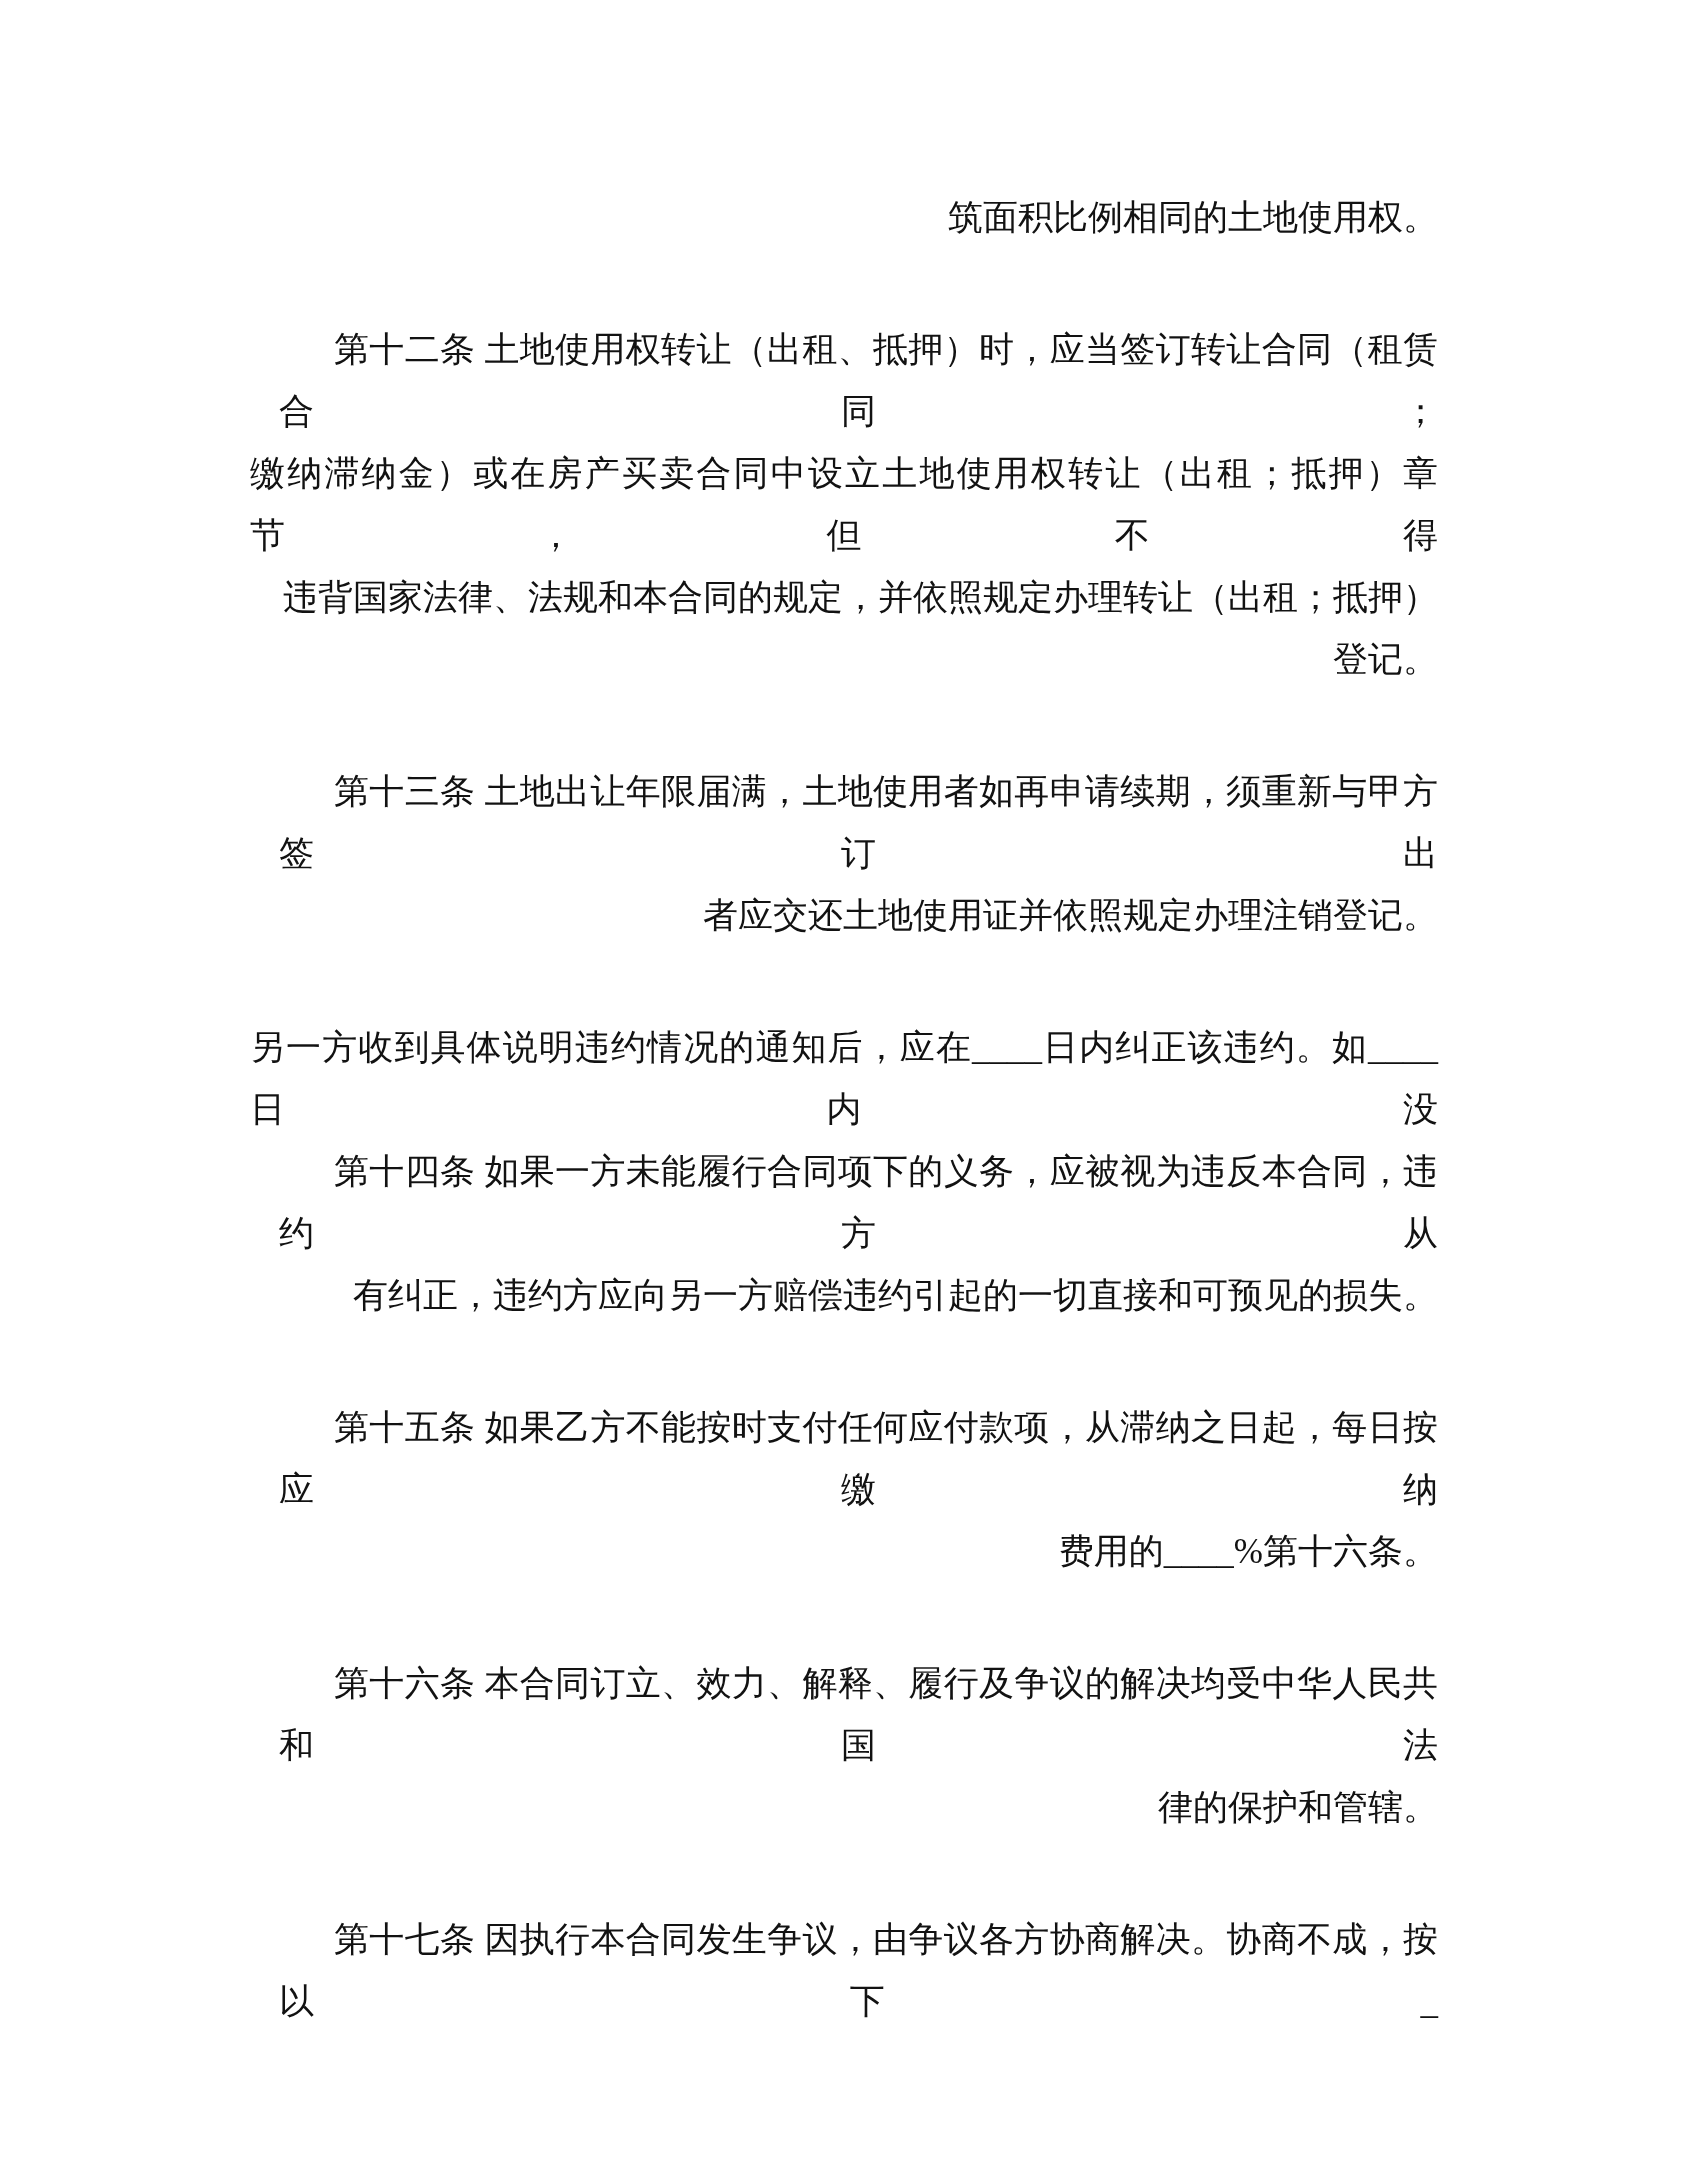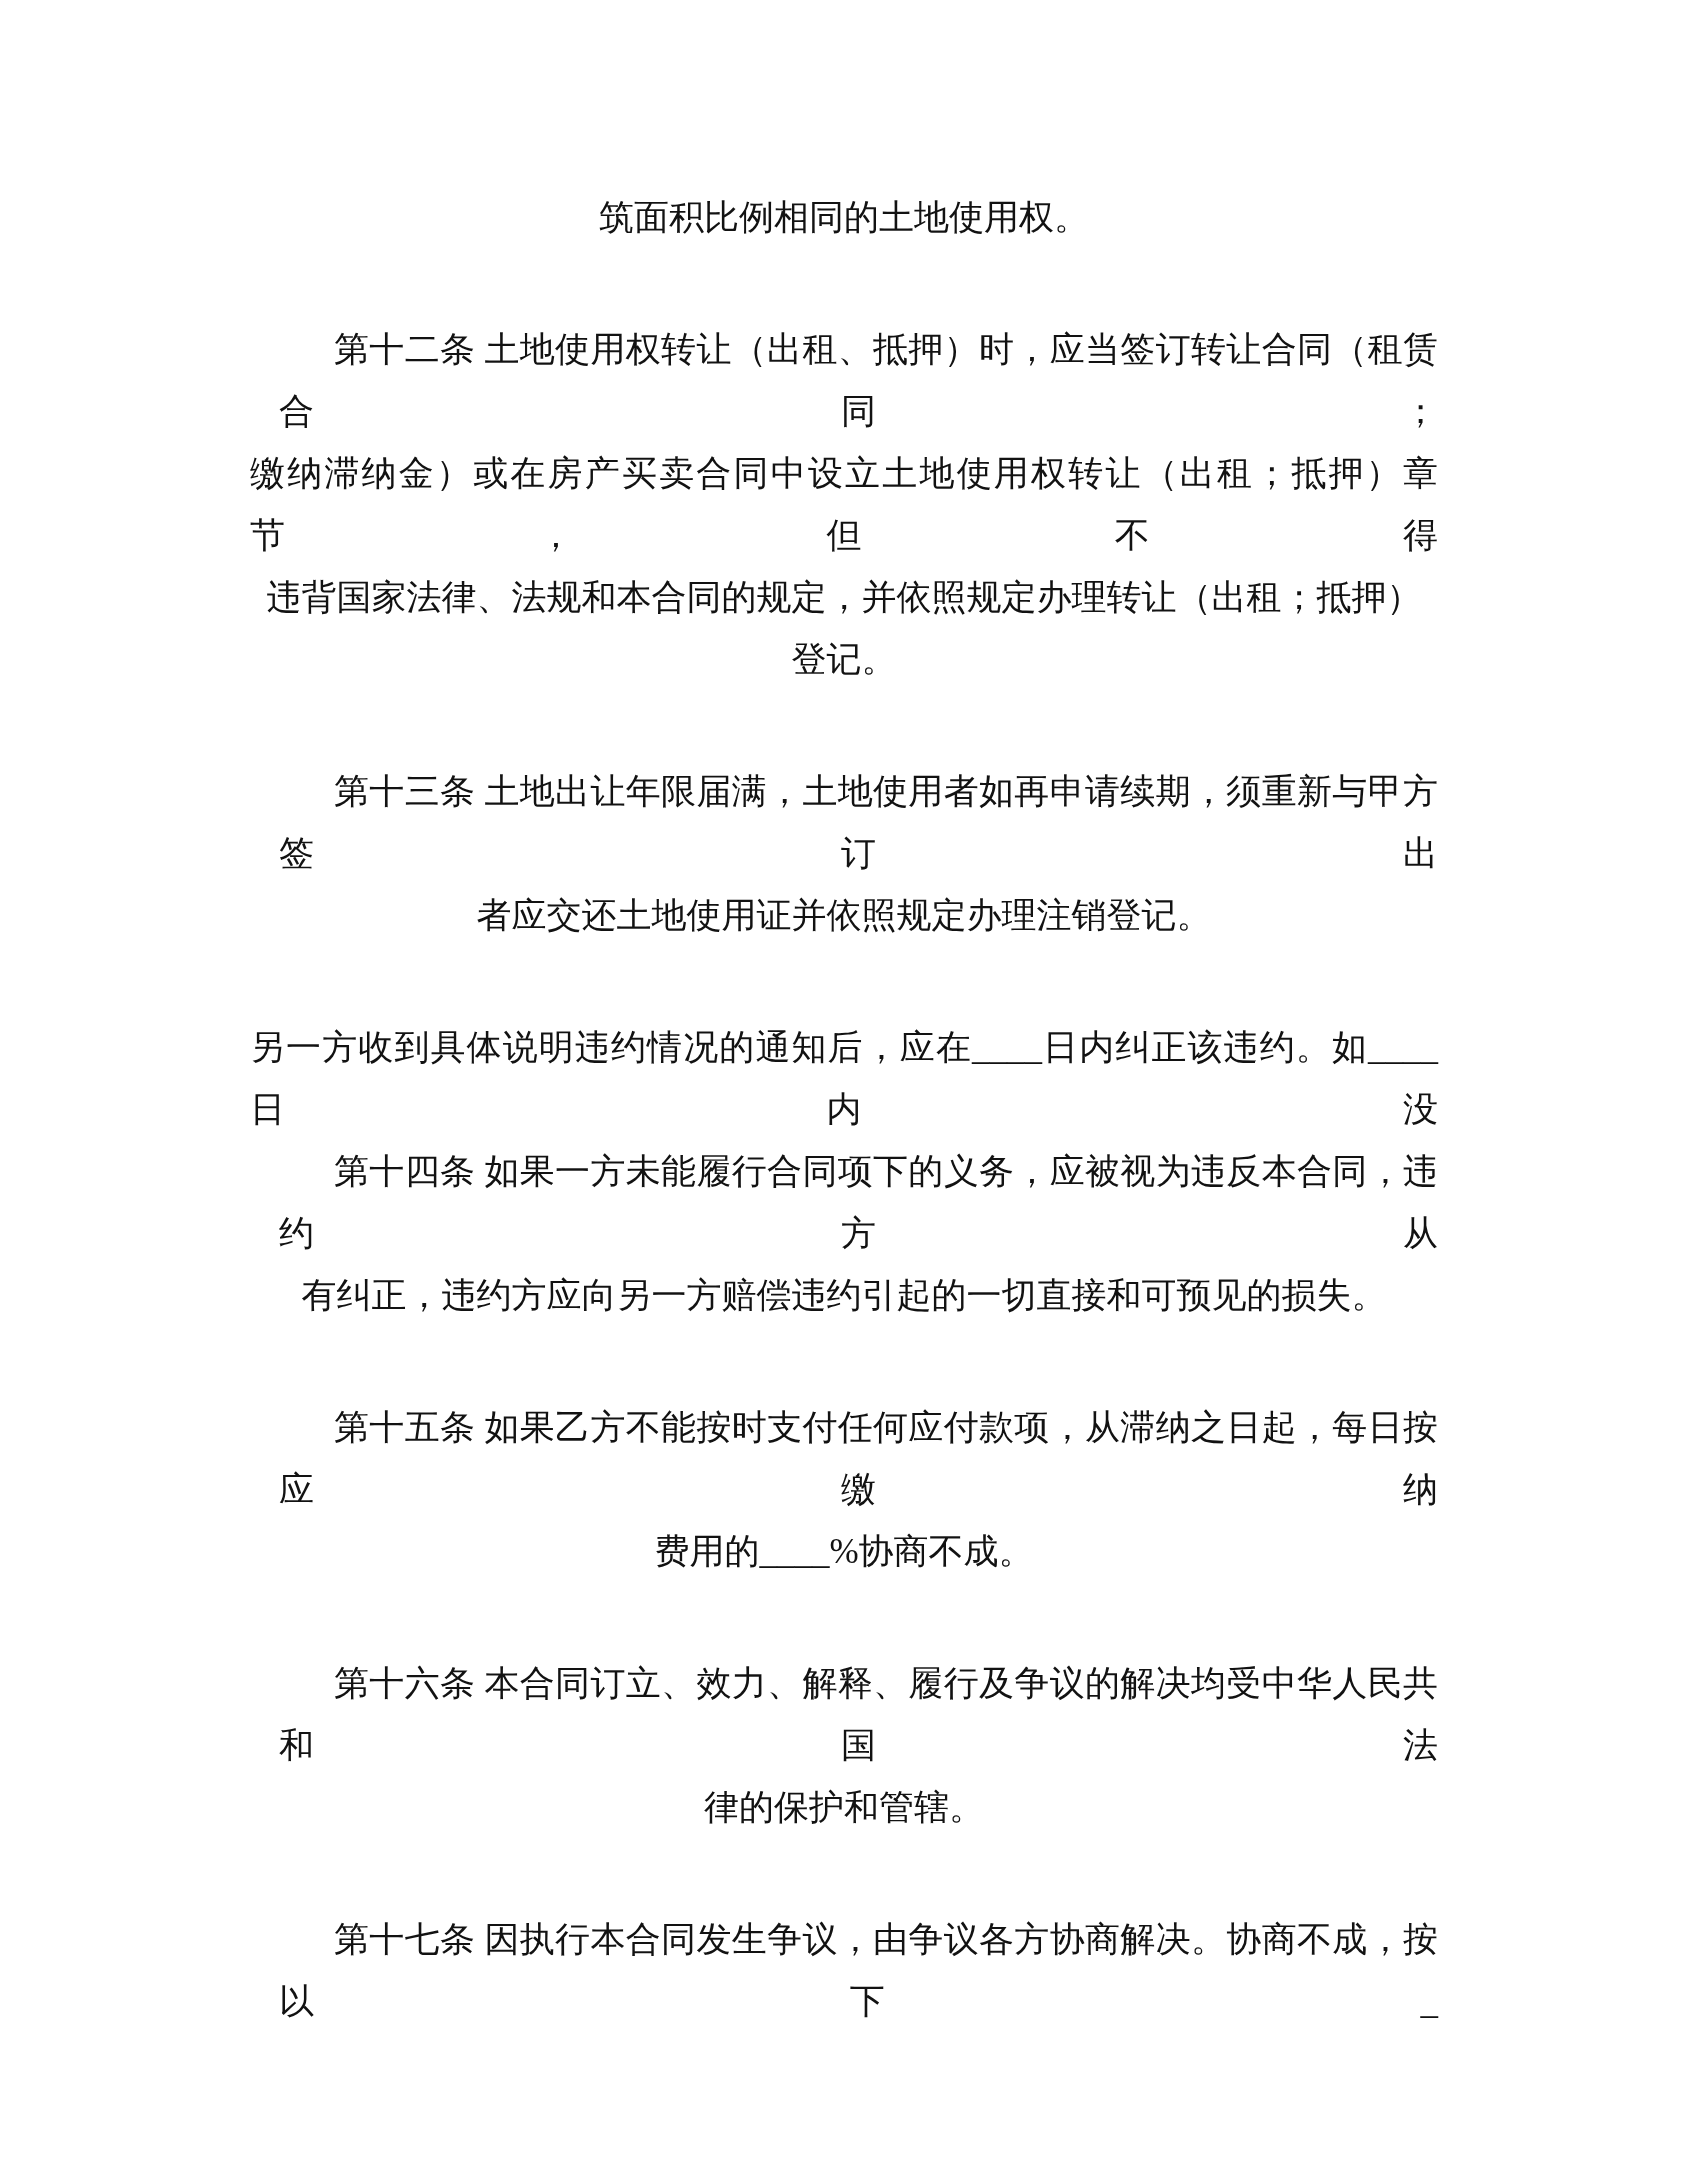--- a/index.html
+++ b/index.html
@@ -29,21 +29,21 @@
   }
   .line {
     line-height: 62px;
     min-height: 62px;
     text-align: justify;
     text-align-last: justify;
     white-space: normal;
     letter-spacing: 0;
   }
   .line.last {
-    text-align: center;
+    text-align: right;
     text-align-last: auto;
   }
   .line.indent {
     text-indent: 55px;
     margin-left: 29px;
   }
 </style>
 </head>
 <body>
 
@@ -65,21 +65,21 @@
   </div>
 
   <div class="para">
     <div class="line">另一方收到具体说明违约情况的通知后，应在____日内纠正该违约。如____日内没</div>
     <div class="line indent">第十四条 如果一方未能履行合同项下的义务，应被视为违反本合同，违约方从</div>
     <div class="line last">有纠正，违约方应向另一方赔偿违约引起的一切直接和可预见的损失。</div>
   </div>
 
   <div class="para">
     <div class="line indent">第十五条 如果乙方不能按时支付任何应付款项，从滞纳之日起，每日按应缴纳</div>
-    <div class="line last">费用的____%协商不成。</div>
+    <div class="line last">费用的____%第十六条。</div>
   </div>
 
   <div class="para">
     <div class="line indent">第十六条 本合同订立、效力、解释、履行及争议的解决均受中华人民共和国法</div>
     <div class="line last">律的保护和管辖。</div>
   </div>
 
   <div class="para">
     <div class="line indent">第十七条 因执行本合同发生争议，由争议各方协商解决。协商不成，按以下_</div>
 

